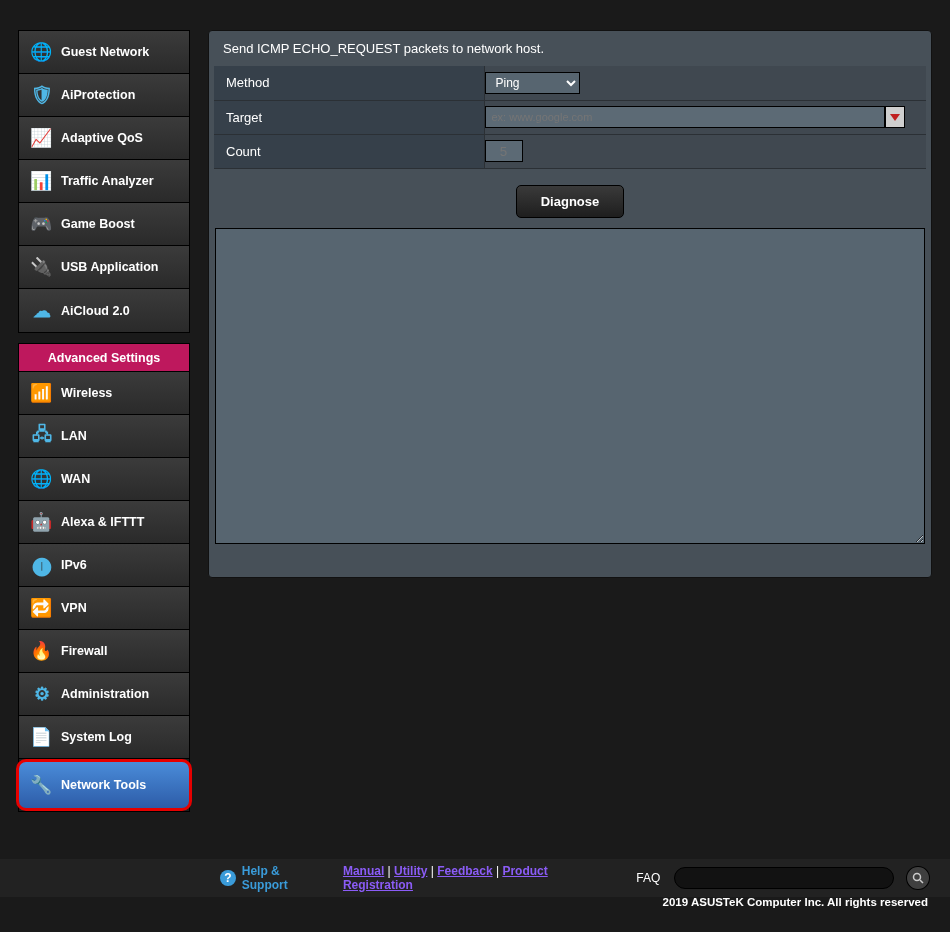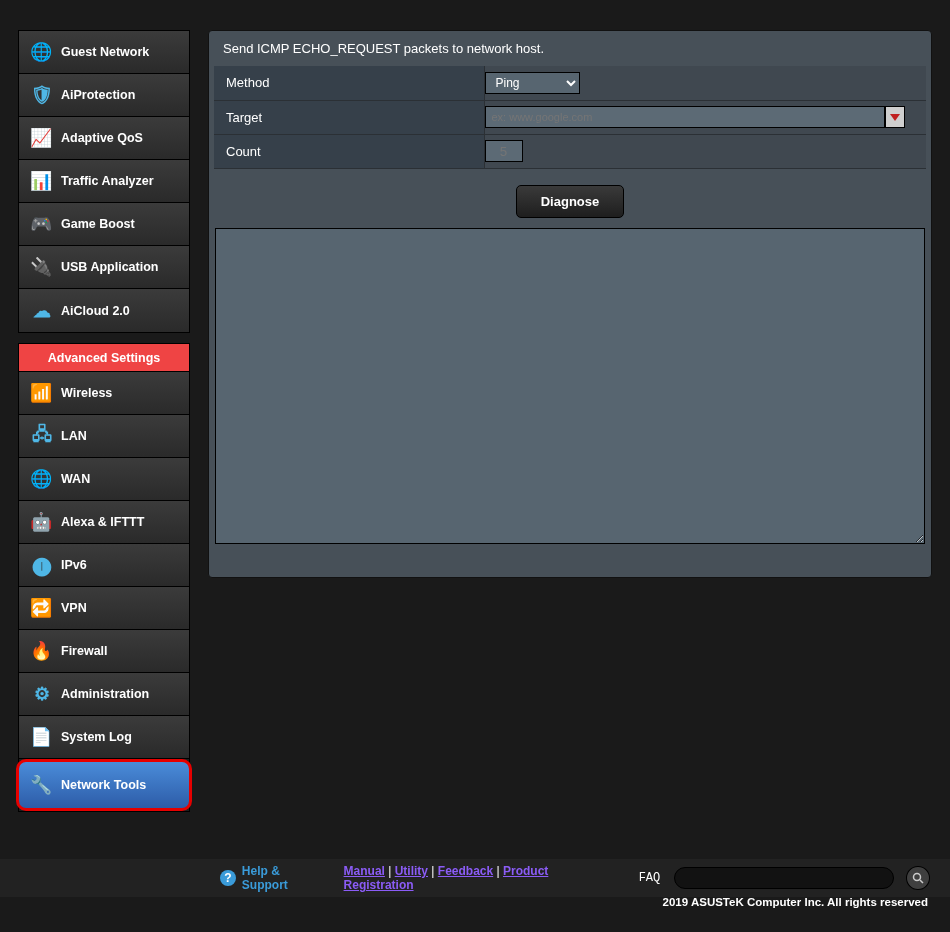--- a/index.html
+++ b/index.html
@@ -50,21 +50,21 @@
     justify-content: center;
     margin-right: 6px;
     color: #4fb7e6;
     font-size: 18px;
   }
   .sidebar-header {
     height: 28px;
     display: flex;
     align-items: center;
     justify-content: center;
-    background: #ef4444;
+    background: #be185d;
     color: #fff;
     font-weight: bold;
     font-size: 12.5px;
     border-bottom: 1px solid #000;
   }
   .sidebar-item.active {
     background: linear-gradient(#4a8cd9, #2d5ca8);
   }
   .sidebar-item.highlighted {
     border: 3px solid #e60000;
@@ -198,21 +198,21 @@
   }
   .footer .help-icon {
     width:16px;height:16px;border-radius:50%;
     background:#3a9bd9;color:#fff;display:flex;
     align-items:center;justify-content:center;
     font-weight:bold;font-size:12px;
     margin-left: 200px;
   }
   .footer a { color:#8b5cf6; font-weight:bold; text-decoration:underline; cursor:pointer; }
   .footer .help-link { color:#3a9bd9; font-weight:bold; text-decoration:none; }
-  .footer .faq-label { margin-left: 14px; font-weight:normal;font-family:Liberation Mono, monospace; }
+  .footer .faq-label { margin-left: 14px; font-weight:normal; }
   .footer input.search {
     flex:0 0 220px;
     height:22px;
     background:#121212;
     border:1px solid #000;
     border-radius:11px;
     margin-left:8px;
     color:#fff;
     padding:0 10px;
   }

